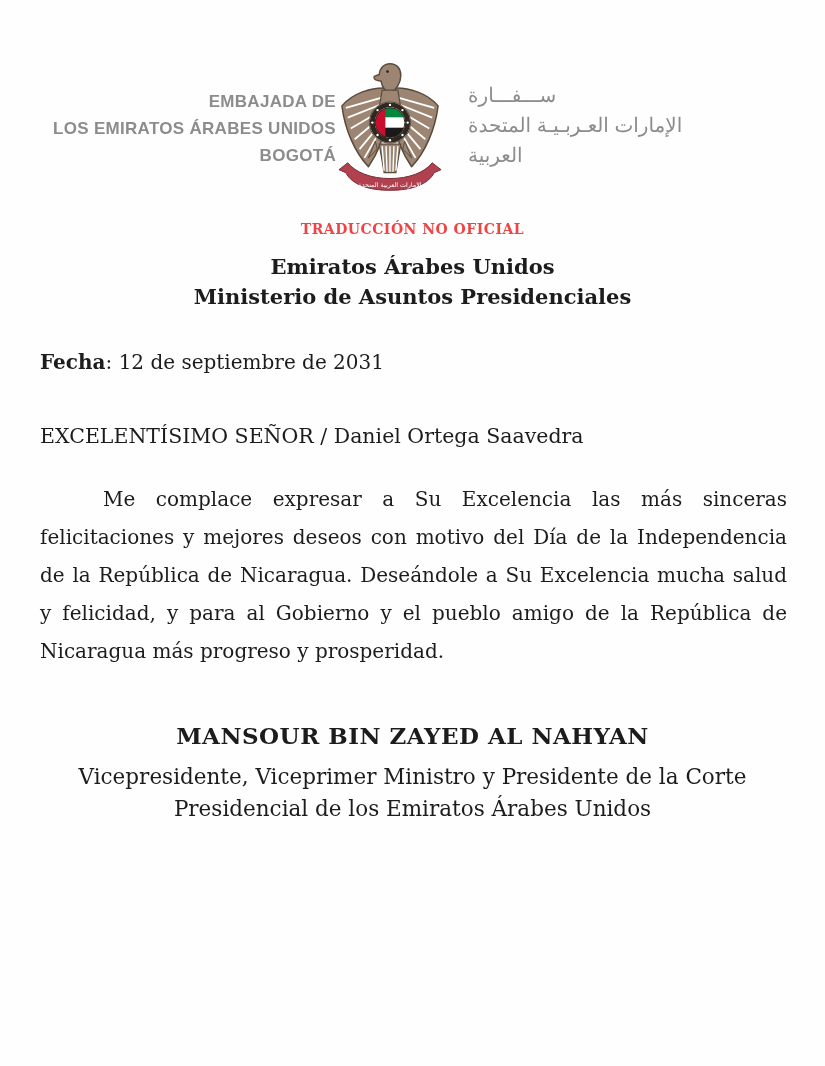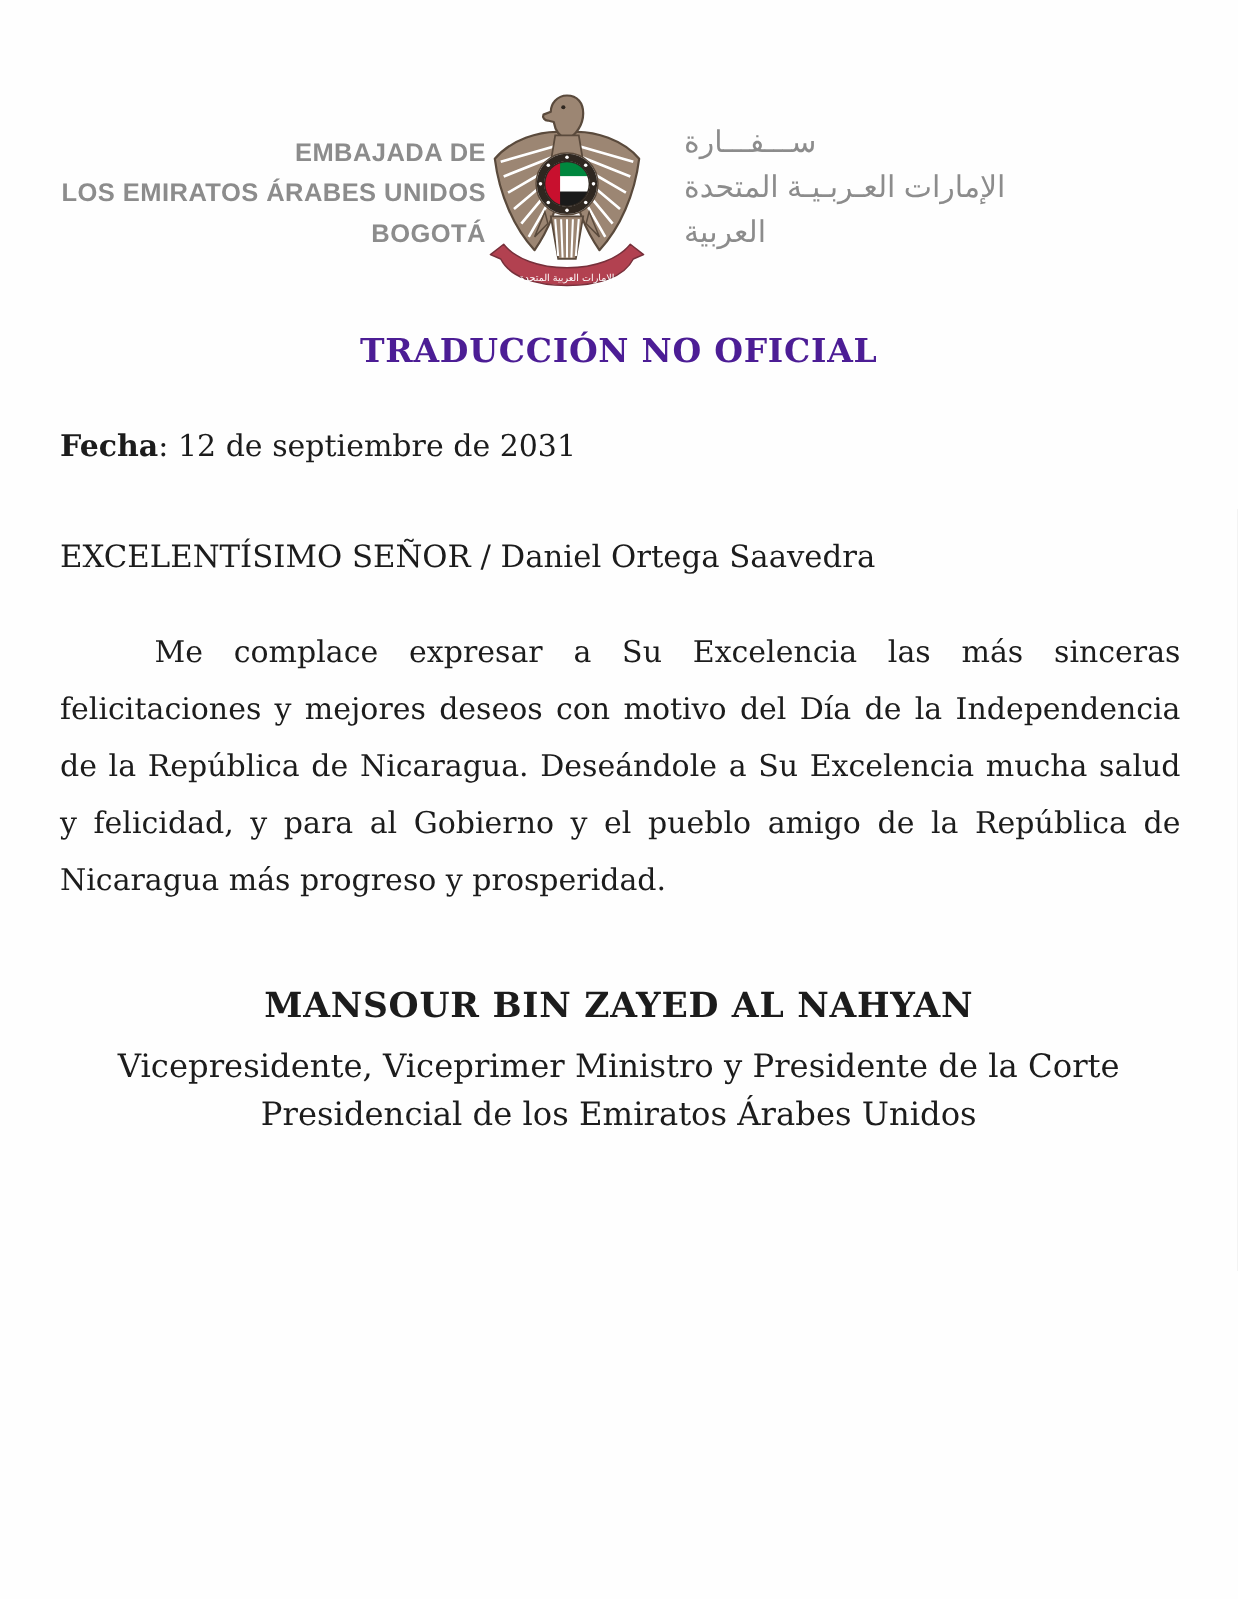--- a/index.html
+++ b/index.html
@@ -2,36 +2,36 @@
 <html><head>
 <meta charset="utf-8">
 <style>
   html, body { margin: 0; padding: 0; background: #e9e9e9; }
   .page {
     width: 825px; height: 1066px; margin: 0 auto; background: #fefefe;
     font-family: "DejaVu Serif", "Liberation Serif", serif;
     color: #1c1c1c; overflow: hidden; position: relative;
   }
   
-  .letter-header { display: flex; padding: 60px 34px 0 28px; align-items: flex-start; }
+  .letter-header { display: flex; padding: 60px 34px 0 40px; align-items: flex-start; }
   .embassy-es {
     width: 296px; text-align: right; padding-top: 28px;
     font-family: "Liberation Sans", sans-serif; font-weight: bold;
     font-size: 17px; line-height: 27px; color: #8c8c8c; letter-spacing: 0.3px;
   }
   .emblem-wrap { width: 132px; display: flex; }
   .embassy-ar {
     flex: 1; direction: rtl; text-align: left; padding-top: 20px; padding-right: 10px;
     font-family: Liberation Sans, sans-serif;
     font-size: 20px; line-height: 30px; color: #8c8c8c;
   }
   
   .notice {
     margin-top: 28px; text-align: center; font-weight: bold;
-    font-size: 22px; letter-spacing: 0.5px; color: #4c1d95;
+    font-size: 14px; letter-spacing: 0.5px; color: #ef4444;
   }
   .ministry { margin-top: 15px; text-align: center; font-weight: bold; font-size: 21px; line-height: 30px; }
   .date-line { margin: 38px 40px 0 40px; font-size: 20px; }
   .date-line .b { font-weight: bold; }
   .recipient { margin: 48px 40px 0 40px; font-weight: normal; font-size: 20.5px; line-height: 28px; }
   
   .par {
     margin: 0 38px 0 40px; font-size: 20px; line-height: 38px;
     text-align: justify; text-indent: 63px;
   }
@@ -109,20 +109,24 @@
 
     <div class="embassy-ar">
       <div>ســـفـــارة</div>
       <div>الإمارات العـربـيـة المتحدة</div>
       <div>العربية</div>
     </div>
   </header>
 
   <div class="notice">TRADUCCIÓN NO OFICIAL</div>
 
+  <div class="ministry">
+    <div>Emiratos Árabes Unidos</div>
+    <div>Ministerio de Asuntos Presidenciales</div>
+  </div>
 
   <div class="date-line">
     <span class="b">Fecha</span><span>:</span>
     <span>12 de septiembre de 2031</span>
   </div>
 
   <div class="recipient">
     <div>EXCELENTÍSIMO SEÑOR / Daniel Ortega Saavedra</div>
   </div>
 

